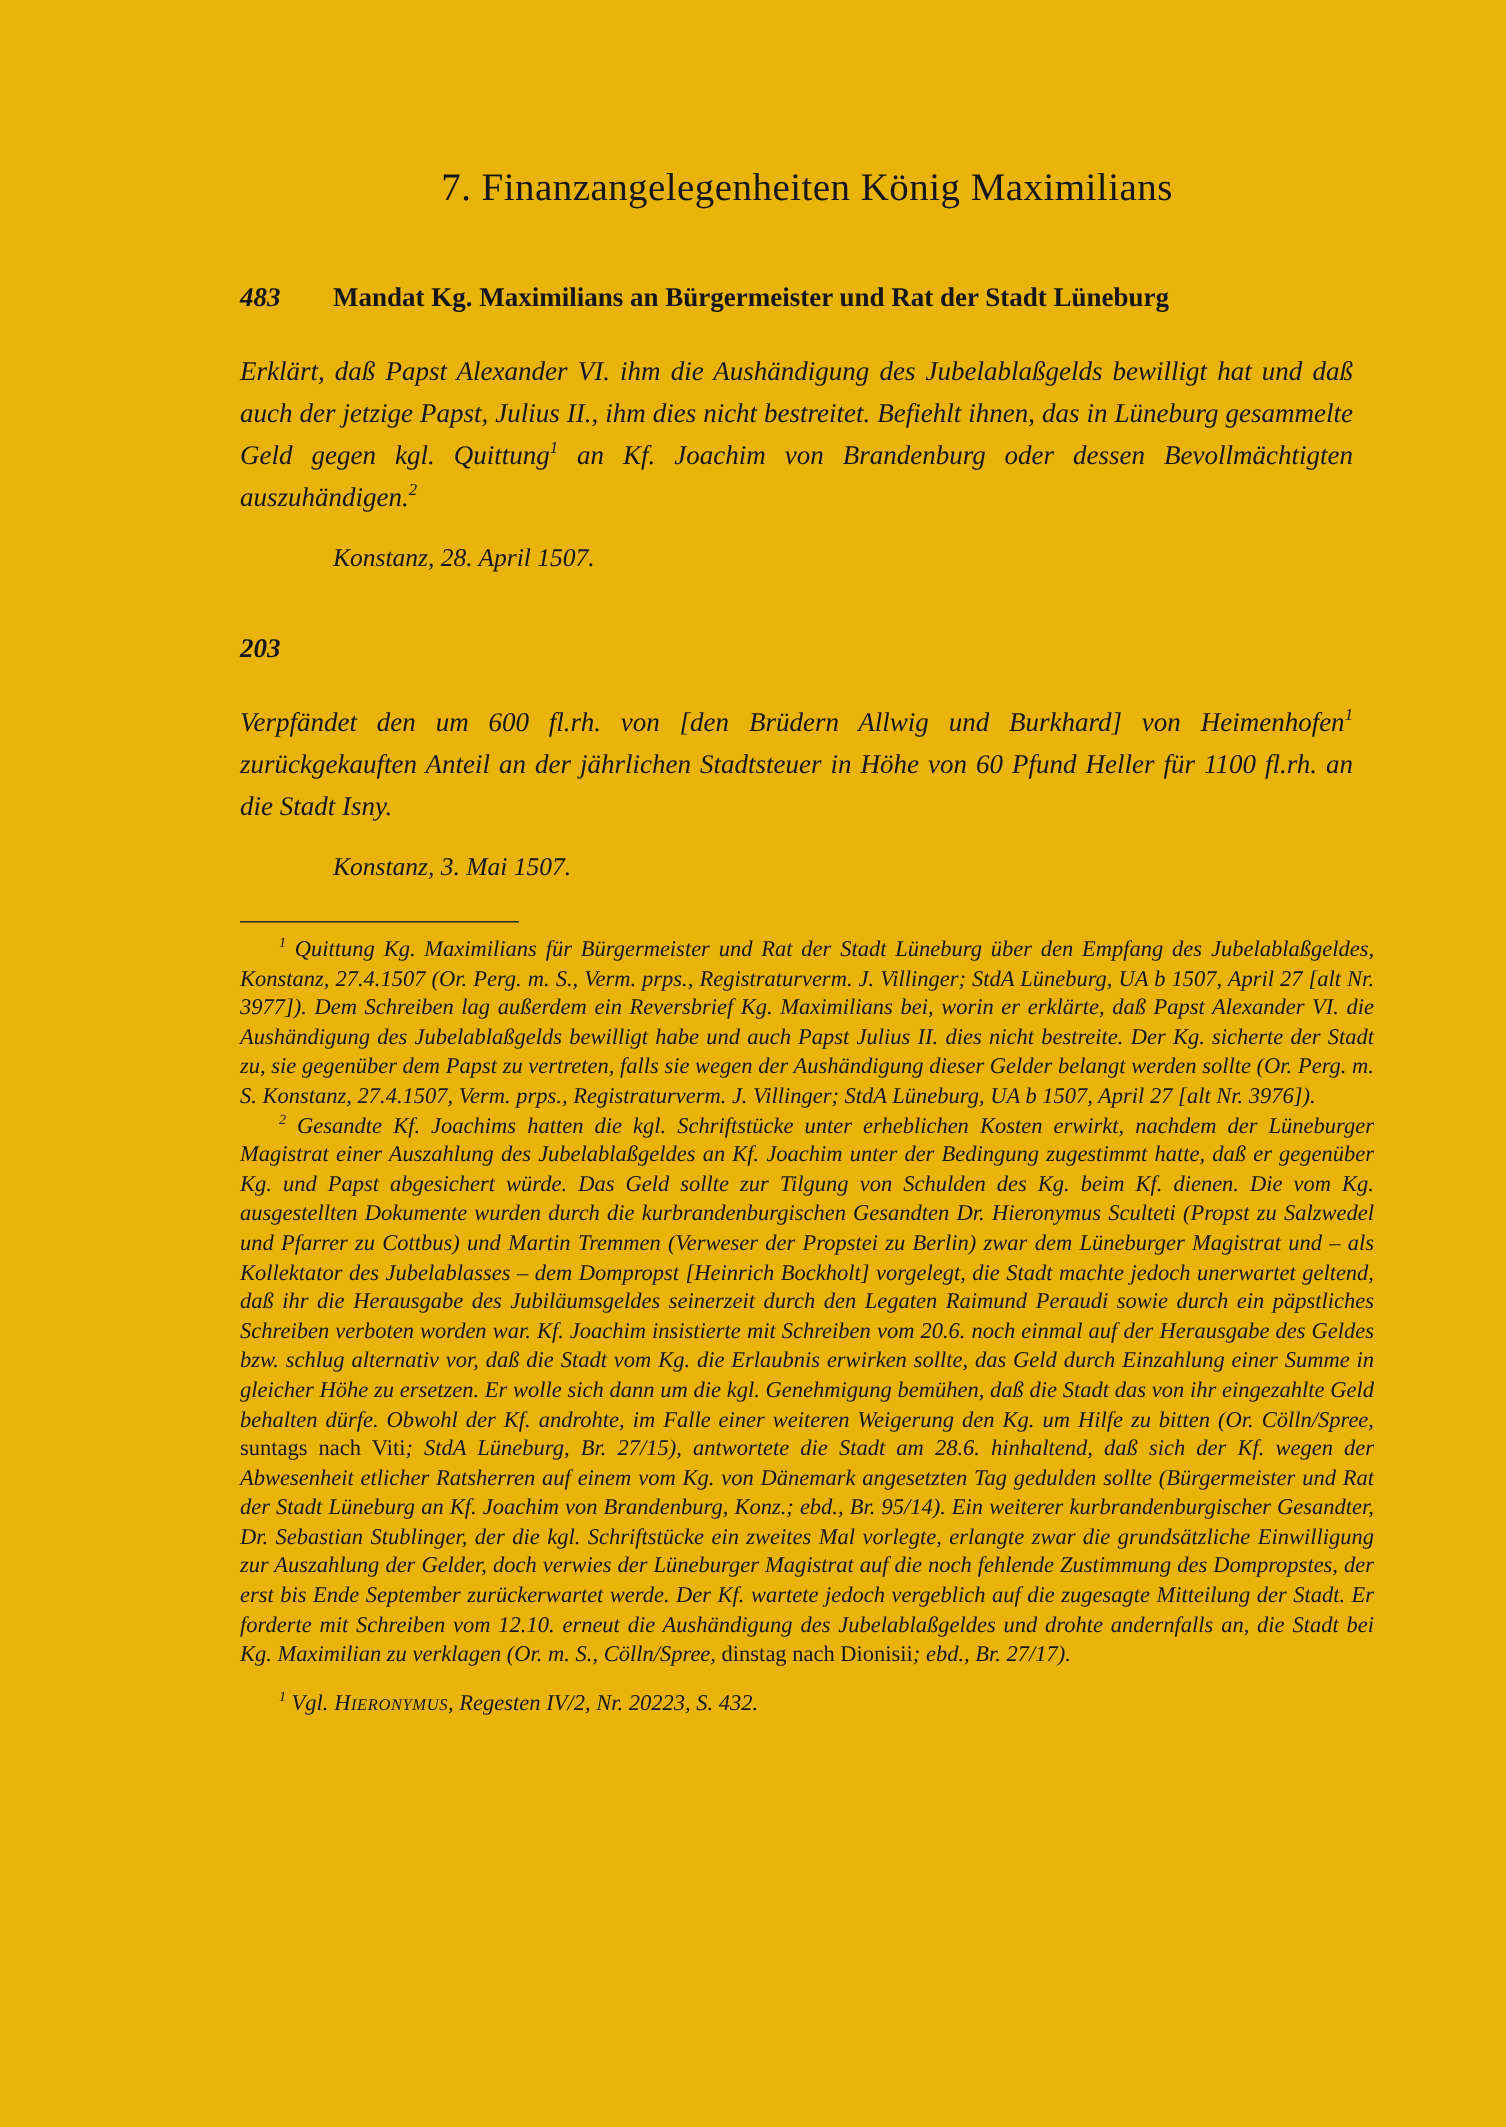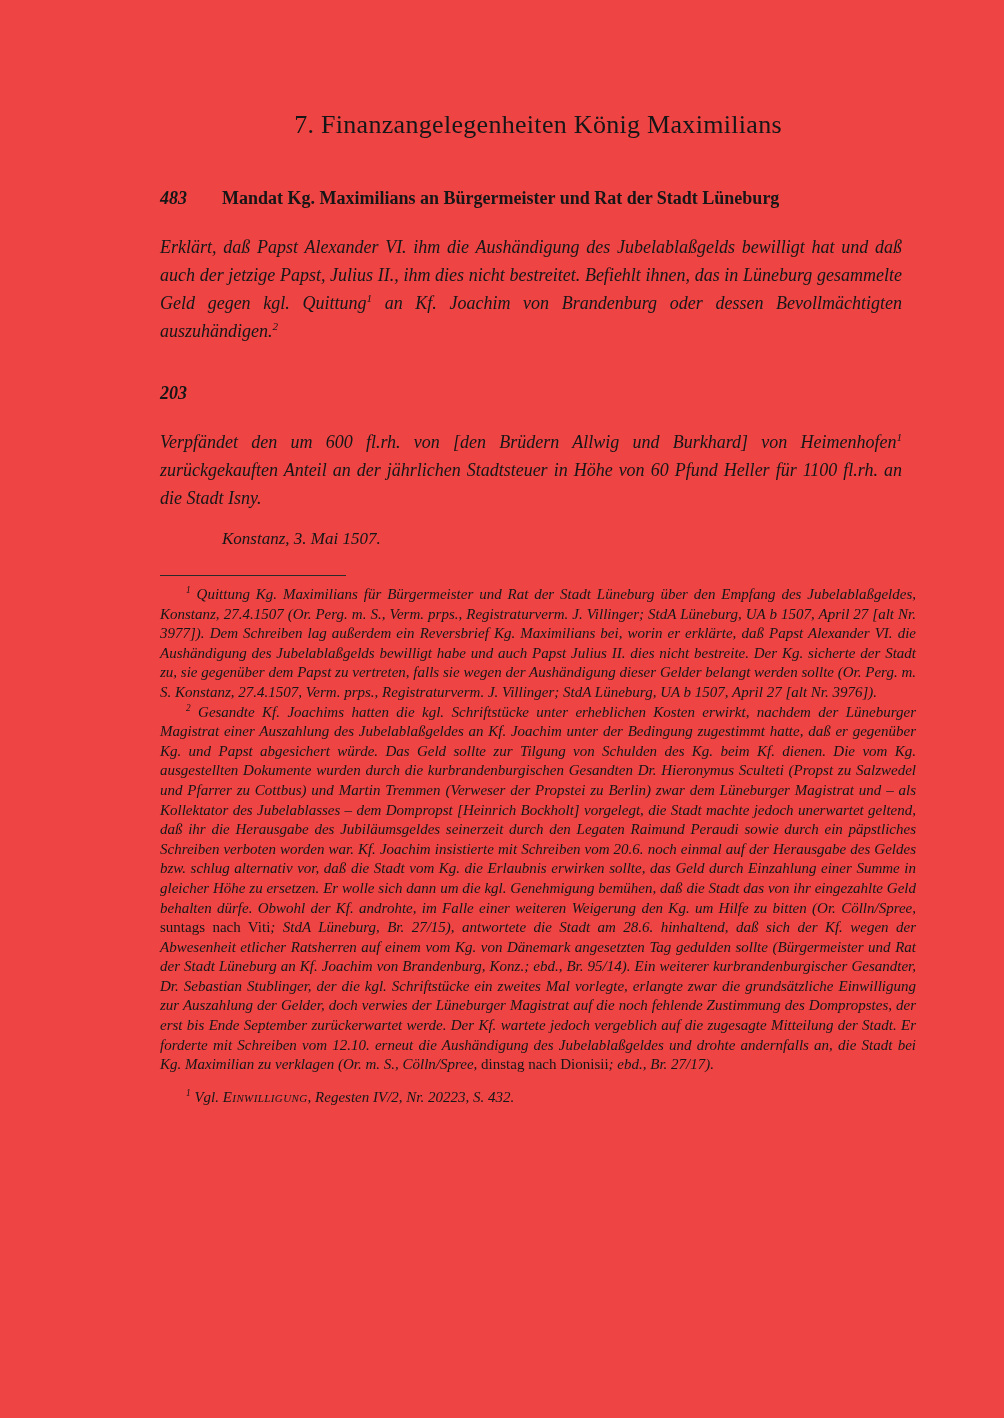--- a/index.html
+++ b/index.html
@@ -5,21 +5,21 @@
   html, body {
     margin: 0;
     padding: 0;
     background: #ffffff;
   }
   .page {
     position: relative;
     width: 1004px;
     height: 1418px;
     box-sizing: border-box;
-    background: #ef4444;
+    background: #eab308;
     color: #161616;
     font-family: "Liberation Serif", serif;
     padding: 110px 88px 0 160px;
     overflow: hidden;
   }
   .chapter-title {
     font-size: 26px;
     font-weight: normal;
     text-align: center;
     margin: 0 0 48px 0;
@@ -91,20 +91,21 @@
 
   <h1 class="chapter-title">7. Finanzangelegenheiten König Maximilians</h1>
 
   <section class="entry">
     <div class="entry-heading">
       <span class="entry-number">483</span>
       <span class="entry-title">Mandat Kg. Maximilians an Bürgermeister und Rat der Stadt Lüneburg</span>
     </div>
     <p class="summary"><span>Erklärt, daß Papst Alexander VI. ihm die Aushändigung des Jubelablaßgelds bewilligt hat und daß auch der jetzige Papst, Julius II., ihm dies nicht bestreitet. Befiehlt ihnen, das in Lüneburg gesammelte Geld gegen kgl. Quittung</span><sup class="fnref">1</sup><span> an Kf. Joachim von Brandenburg oder dessen Bevollmächtigten auszuhändigen.</span><sup class="fnref">2</sup></p>
     <div class="dateblock">
+      <div>Konstanz, 28. April 1507.</div>
     </div>
   </section>
 
   <section class="entry entry-second">
     <div class="entry-heading">
       <span class="entry-number">203</span>
     </div>
     <p class="summary"><span>Verpfändet den um 600 fl.rh. von [den Brüdern Allwig und Burkhard] von Heimenhofen</span><sup class="fnref">1</sup><span> zurückgekauften Anteil an der jährlichen Stadtsteuer in Höhe von 60 Pfund Heller für 1100 fl.rh. an die Stadt Isny.</span></p>
     <div class="dateblock">
       <div>Konstanz, 3. Mai 1507.</div>
@@ -112,17 +113,17 @@
   </section>
 
   <hr class="footnote-rule">
 
   <div class="footnotes">
 
     <p class="footnote"><sup class="fnmark">1</sup> <span>Quittung Kg. Maximilians für Bürgermeister und Rat der Stadt Lüneburg über den Empfang des Jubelablaßgeldes, Konstanz, 27.4.1507 (Or. Perg. m. S., Verm. prps., Registraturverm. J. Villinger; StdA Lüneburg, UA b 1507, April 27 [alt Nr. 3977]). Dem Schreiben lag außerdem ein Reversbrief Kg. Maximilians bei, worin er erklärte, daß Papst Alexander VI. die Aushändigung des Jubelablaßgelds bewilligt habe und auch Papst Julius II. dies nicht bestreite. Der Kg. sicherte der Stadt zu, sie gegenüber dem Papst zu vertreten, falls sie wegen der Aushändigung dieser Gelder belangt werden sollte (Or. Perg. m. S. Konstanz, 27.4.1507, Verm. prps., Registraturverm. J. Villinger; StdA Lüneburg, UA b 1507, April 27 [alt Nr. 3976]).</span></p>
 
     <p class="footnote"><sup class="fnmark">2</sup> <span>Gesandte Kf. Joachims hatten die kgl. Schriftstücke unter erheblichen Kosten erwirkt, nachdem der Lüneburger Magistrat einer Auszahlung des Jubelablaßgeldes an Kf. Joachim unter der Bedingung zugestimmt hatte, daß er gegenüber Kg. und Papst abgesichert würde. Das Geld sollte zur Tilgung von Schulden des Kg. beim Kf. dienen. Die vom Kg. ausgestellten Dokumente wurden durch die kurbrandenburgischen Gesandten Dr. Hieronymus Sculteti (Propst zu Salzwedel und Pfarrer zu Cottbus) und Martin Tremmen (Verweser der Propstei zu Berlin) zwar dem Lüneburger Magistrat und – als Kollektator des Jubelablasses – dem Dompropst [Heinrich Bockholt] vorgelegt, die Stadt machte jedoch unerwartet geltend, daß ihr die Herausgabe des Jubiläumsgeldes seinerzeit durch den Legaten Raimund Peraudi sowie durch ein päpstliches Schreiben verboten worden war. Kf. Joachim insistierte mit Schreiben vom 20.6. noch einmal auf der Herausgabe des Geldes bzw. schlug alternativ vor, daß die Stadt vom Kg. die Erlaubnis erwirken sollte, das Geld durch Einzahlung einer Summe in gleicher Höhe zu ersetzen. Er wolle sich dann um die kgl. Genehmigung bemühen, daß die Stadt das von ihr eingezahlte Geld behalten dürfe. Obwohl der Kf. androhte, im Falle einer weiteren Weigerung den Kg. um Hilfe zu bitten (Or. Cölln/Spree, </span><span class="roman">suntags nach Viti</span><span>; StdA Lüneburg, Br. 27/15), antwortete die Stadt am 28.6. hinhaltend, daß sich der Kf. wegen der Abwesenheit etlicher Ratsherren auf einem vom Kg. von Dänemark angesetzten Tag gedulden sollte (Bürgermeister und Rat der Stadt Lüneburg an Kf. Joachim von Brandenburg, Konz.; ebd., Br. 95/14). Ein weiterer kurbrandenburgischer Gesandter, Dr. Sebastian Stublinger, der die kgl. Schriftstücke ein zweites Mal vorlegte, erlangte zwar die grundsätzliche Einwilligung zur Auszahlung der Gelder, doch verwies der Lüneburger Magistrat auf die noch fehlende Zustimmung des Dompropstes, der erst bis Ende September zurückerwartet werde. Der Kf. wartete jedoch vergeblich auf die zugesagte Mitteilung der Stadt. Er forderte mit Schreiben vom 12.10. erneut die Aushändigung des Jubelablaßgeldes und drohte andernfalls an, die Stadt bei Kg. Maximilian zu verklagen (Or. m. S., Cölln/Spree, </span><span class="roman">dinstag nach Dionisii</span><span>; ebd., Br. 27/17).</span></p>
 
-    <p class="footnote footnote-last"><sup class="fnmark">1</sup> <span>Vgl. </span><span class="smallcaps">Einwilligung</span><span>, Regesten IV/2, Nr. 20223, S. 432.</span></p>
+    <p class="footnote footnote-last"><sup class="fnmark">1</sup> <span>Vgl. </span><span class="smallcaps">Hieronymus</span><span>, Regesten IV/2, Nr. 20223, S. 432.</span></p>
 
   </div>
 
 </div>
 
 </body></html>

